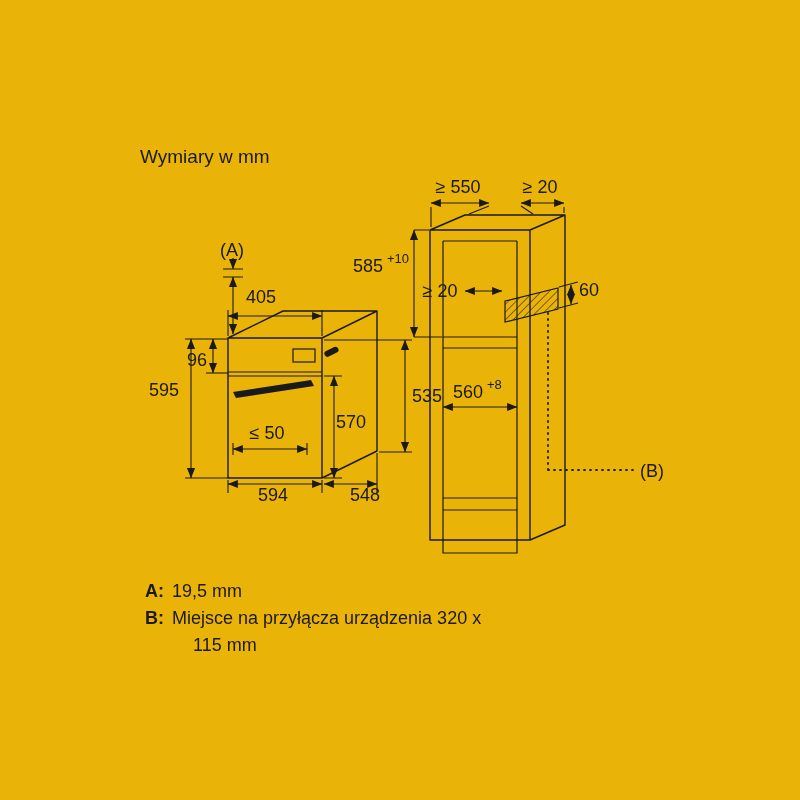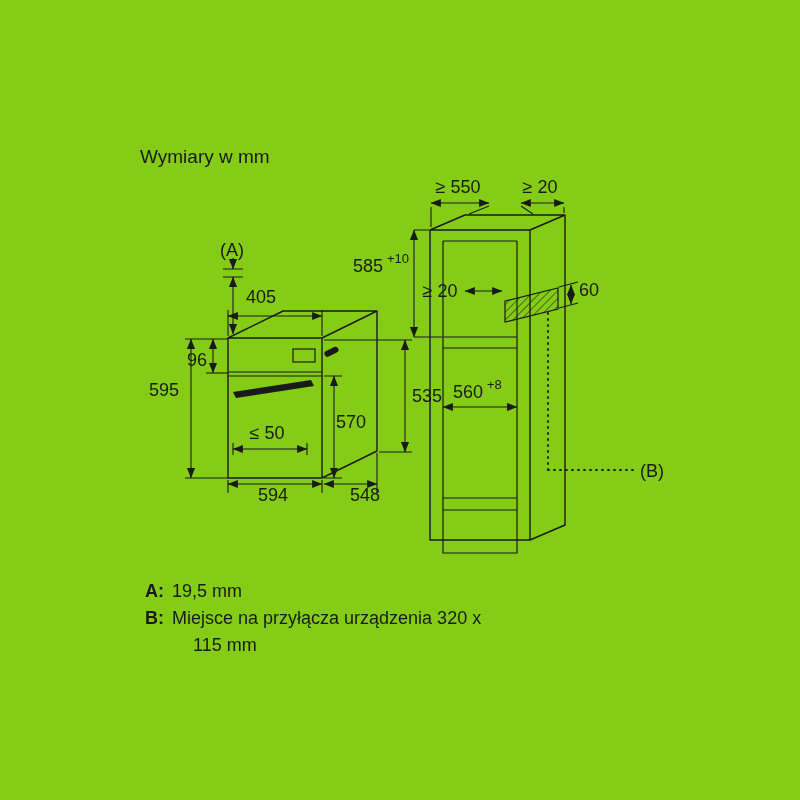--- a/index.html
+++ b/index.html
@@ -1,16 +1,16 @@
 <!DOCTYPE html>
 <html><head>
 <meta charset="utf-8">
 <style>
   html,body{margin:0;padding:0;background:#fff;}
-  .page{position:relative;width:800px;height:800px;background:#84cc16;overflow:hidden;}
+  .page{position:relative;width:800px;height:800px;background:#eab308;overflow:hidden;}
   svg{display:block;}
   text{font-family:"Liberation Sans", sans-serif;fill:#1a1a1a;}
   .title-text{font-size:19px;}
   .dim-label{font-size:18px;text-anchor:middle;}
   .dim-sup{font-size:13px;}
   .legend-text{font-size:18px;}
   .legend-key{font-size:18px;font-weight:bold;}
   .obj{stroke:#1a1a1a;fill:none;stroke-width:1.4;stroke-linejoin:round;stroke-linecap:round;}
   .obj-thin{stroke:#1a1a1a;fill:none;stroke-width:1.2;}
   .dim{stroke:#1a1a1a;fill:none;stroke-width:1.1;}

